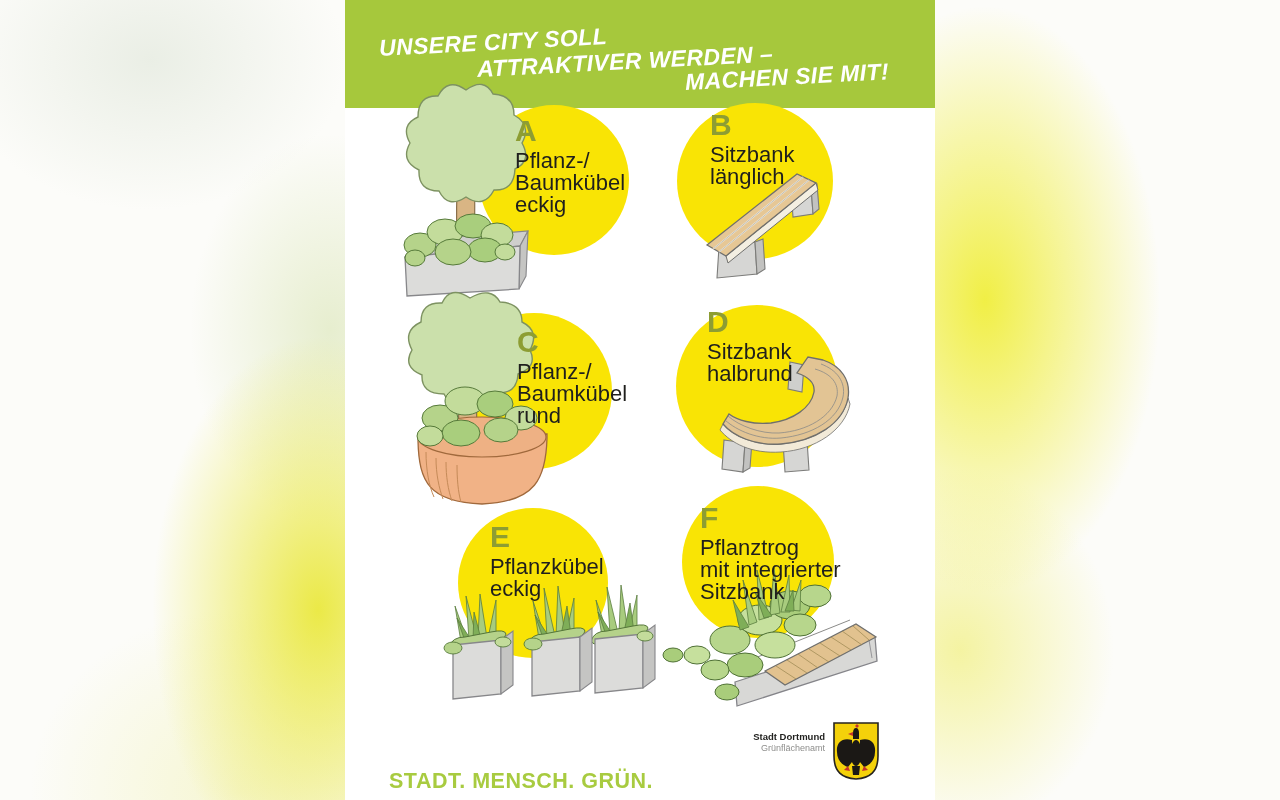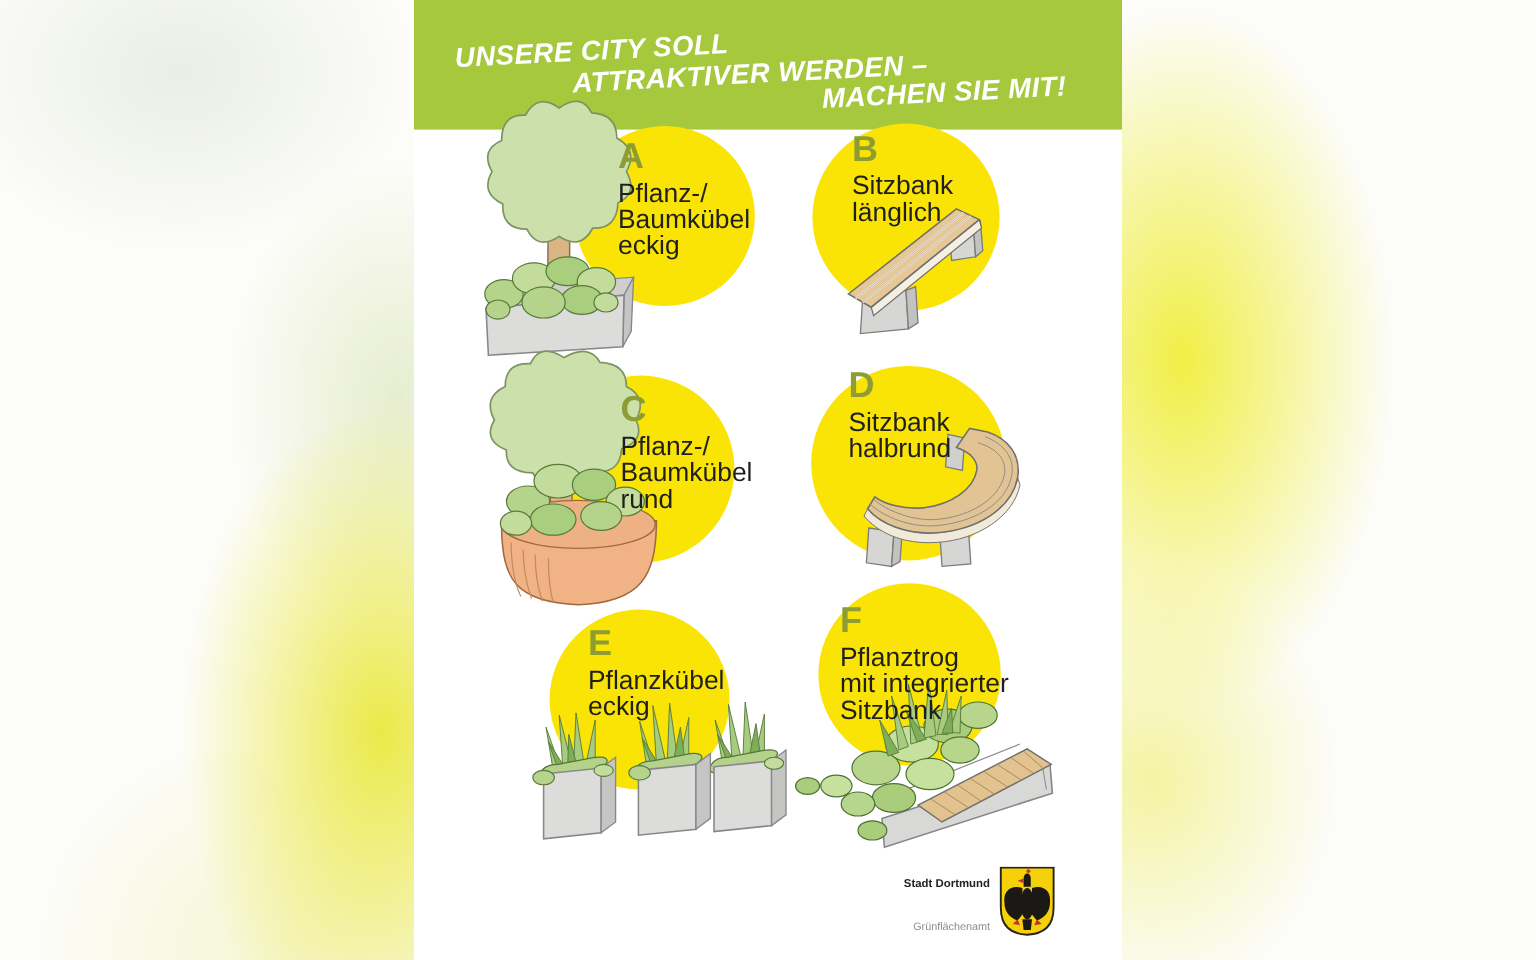--- a/index.html
+++ b/index.html
@@ -51,21 +51,21 @@
   .oF{left:355px;top:503px;}
 
   
   .slogan{
     position:absolute;left:44px;top:769px;z-index:3;
     font-size:21.5px;font-weight:bold;letter-spacing:.5px;color:#a8cb40;white-space:nowrap;
   }
   .logo{position:absolute;left:360px;top:722px;z-index:3;display:flex;align-items:flex-start;}
   .logo-text{width:120px;text-align:right;padding-top:9px;}
   .logo-org{font-size:9.5px;font-weight:bold;color:#222220;line-height:12px;}
-  .logo-dept{font-size:9px;color:#8e8e8c;line-height:11px;margin-top:24px;}
+  .logo-dept{font-size:9px;color:#8e8e8c;line-height:11px;}
   .crest{margin-left:7px;display:block;}
 </style>
 </head>
 <body>
 
 <div class="poster">
 
   <div class="band">
     <span class="hline hl1">UNSERE CITY SOLL</span>
     <span class="hline hl2">ATTRAKTIVER WERDEN –</span>
@@ -269,20 +269,21 @@
   </div>
   <div class="opt oF">
     <div class="letter">F</div>
     <div class="lines">
       <div>Pflanztrog</div>
       <div>mit integrierter</div>
       <div>Sitzbank</div>
     </div>
   </div>
 
+  <div class="slogan">STADT. MENSCH. GRÜN.</div>
 
   <div class="logo">
     <div class="logo-text">
       <div class="logo-org">Stadt Dortmund</div>
       <div class="logo-dept">Grünflächenamt</div>
     </div>
     <svg class="crest" width="48" height="58" viewBox="0 0 48 58">
       <path d="M2,1 L46,1 L46,34 C46,50 38,56 24,57 C10,56 2,50 2,34 Z" fill="#f4d10a" stroke="#26231f" stroke-width="1.6"></path>
       <g fill="#1b1815">
         <path d="M24,6 C26,6 27,8 27,11 L27,17 L21,17 L21,11 C21,8 22,6 24,6 Z"></path>

